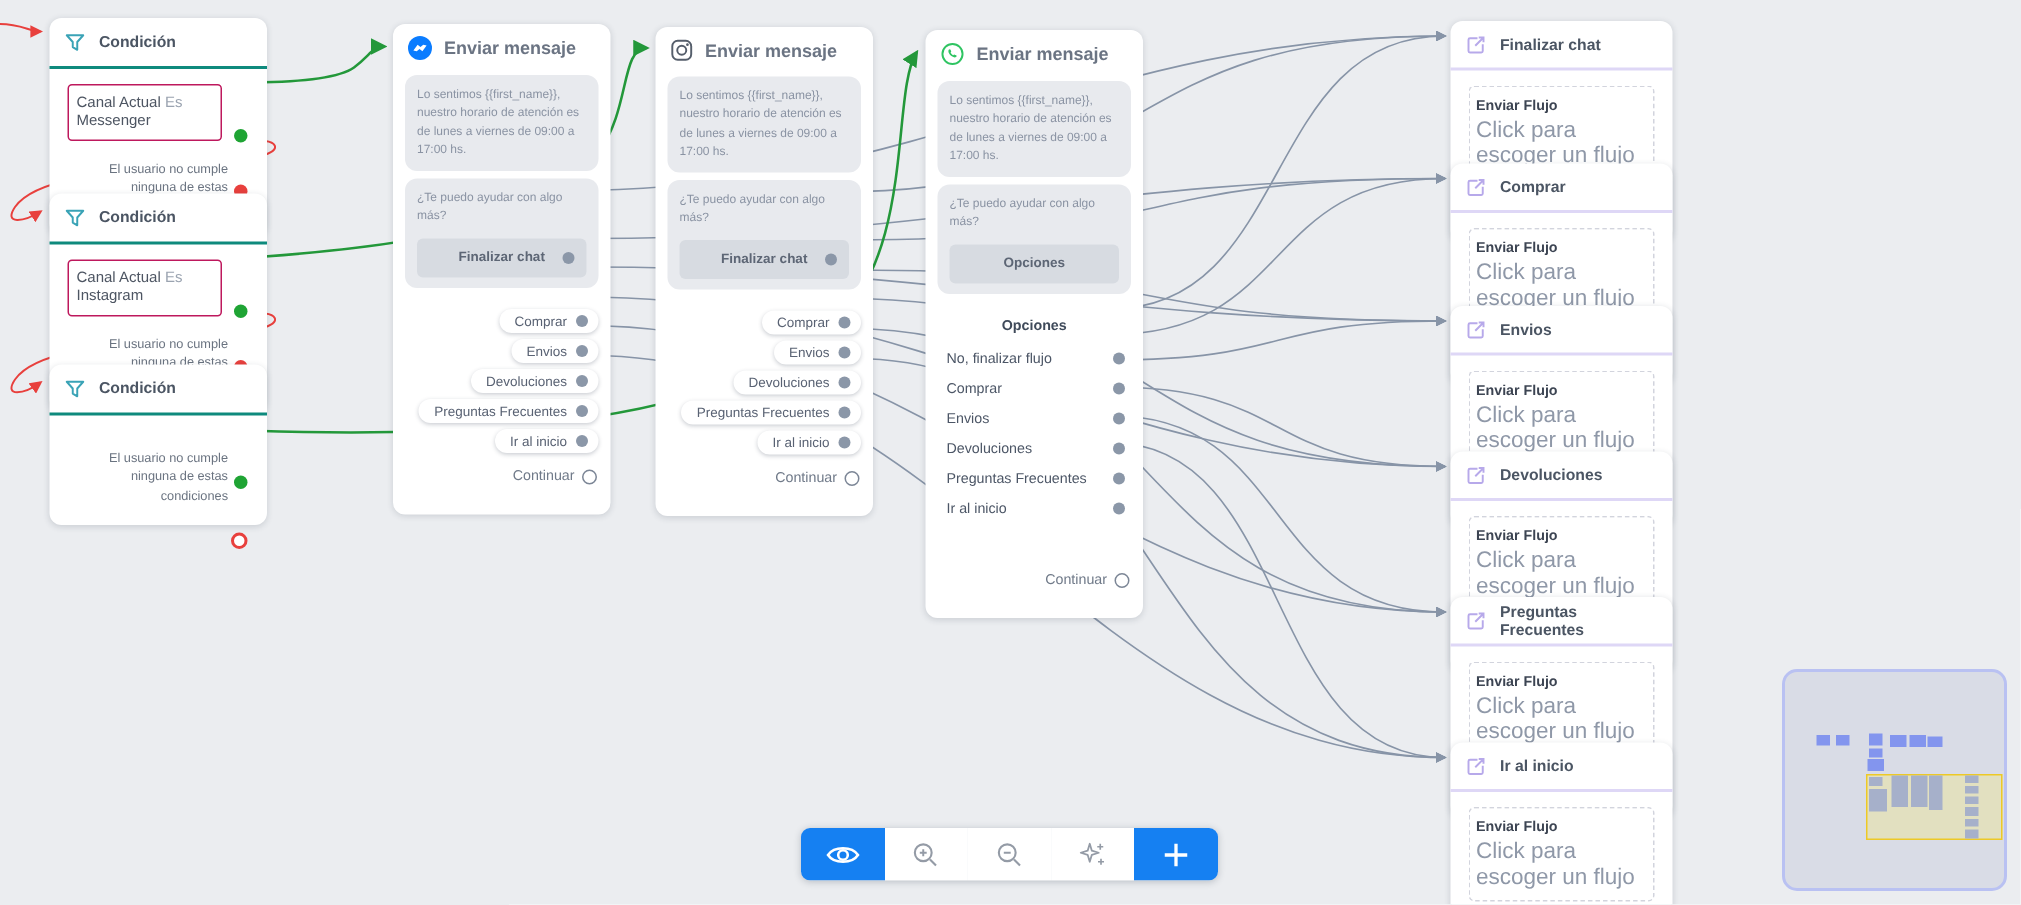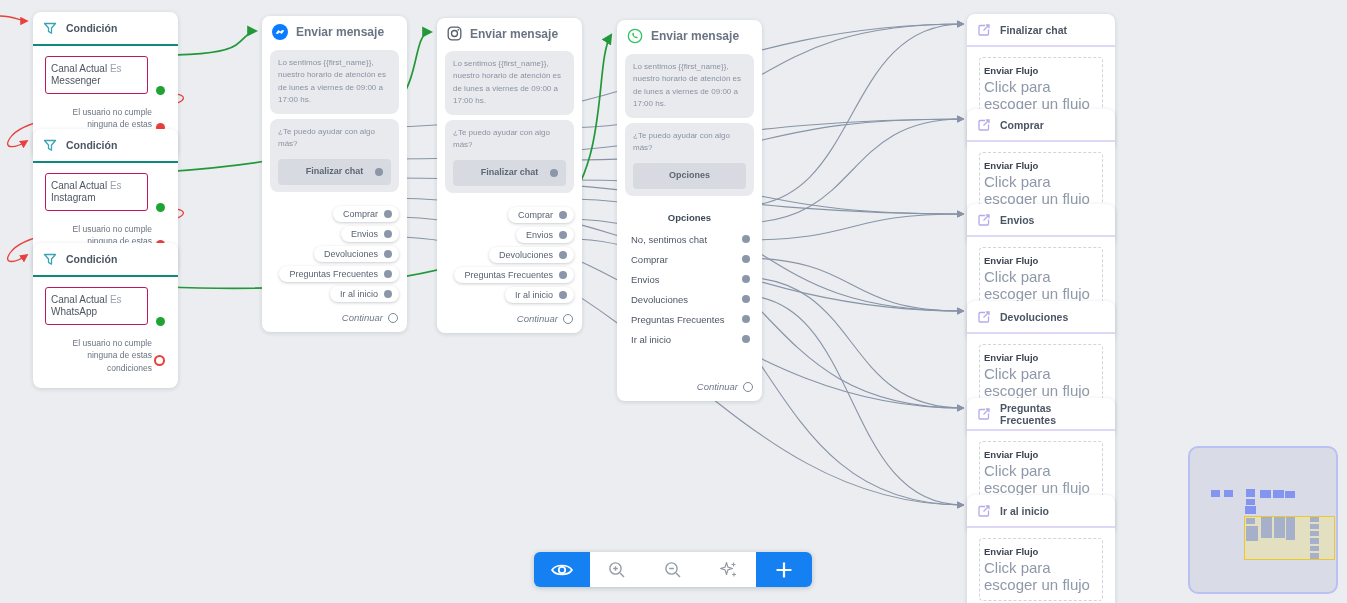--- a/index.html
+++ b/index.html
@@ -24,21 +24,21 @@
   
   .msg-node{width:145px;}
   .msg-header{display:flex;align-items:center;gap:8px;padding:8px 10px 5px;}
   .msg-title{font-size:12px;font-weight:bold;color:#6b7483;}
   .bubble{background:#e8eaee;border-radius:8px;margin:5px 8px 0;padding:7px 8px;font-size:8px;color:#8a93a3;line-height:1.55;}
   .chat-btn{position:relative;background:#d7dbe1;border-radius:4px;margin-top:9px;padding:6px 8px;text-align:center;font-size:9px;color:#5d6675;font-weight:bold;}
   .chat-btn .dot{position:absolute;right:8px;top:50%;margin-top:-4px;width:8px;height:8px;border-radius:50%;background:#8b97a8;}
   .chips{display:flex;flex-direction:column;align-items:flex-end;gap:4px;margin:14px 8px 0;}
   .chip{display:flex;align-items:center;gap:6px;background:#fff;border-radius:10px;box-shadow:0 1px 3px rgba(40,50,70,.25);padding:3px 7px 3px 10px;font-size:9px;color:#596273;}
   .chip .dot,.opt-row .dot{width:8px;height:8px;border-radius:50%;background:#8b97a8;flex:none;}
-  .continue-row{display:flex;justify-content:flex-end;align-items:center;gap:5px;padding:10px 9px 9px;font-size:9.5px;color:#707a89;font-style:italic;}
+  .continue-row{display:flex;justify-content:flex-end;align-items:center;gap:5px;padding:10px 9px 20px;font-size:9.5px;color:#707a89;}
   .continue-row .ring{width:8px;height:8px;border-radius:50%;border:1.5px solid #7c8696;background:#fff;}
   .opt-title{text-align:center;font-size:9.5px;font-weight:bold;color:#3f4a5a;margin:16px 0 6px;}
   .opt-row{display:flex;justify-content:space-between;align-items:center;padding:4.5px 12px 4.5px 14px;font-size:9.5px;color:#4c5666;}
   .continue-row.spaced{margin-top:22px;}
   
   .action-node{width:148px;}
   .action-header{display:flex;align-items:center;gap:9px;padding:5px 10px;height:21px;border-bottom:2px solid #ded7f6;}
   .action-title{font-size:10.5px;font-weight:bold;color:#4b5563;}
   .flow-box{border:1px dashed #d2d4dd;border-radius:4px;margin:10px 12px 0;padding:7px 4px;text-align:left;}
   .flow-title{font-size:9.5px;font-weight:bold;color:#3c4452;}
@@ -130,21 +130,20 @@
       <div class="node cond-node" style="left: 33px; top: 243px;">
         <div class="cond-header">
           <span class="icon" style="display: inline-flex;">
             <svg width="14" height="13" viewBox="0 0 14 13">
               <path d="M1.5 1.5 H12.5 L8.5 6 V11.2 L5.5 9.4 V6 Z" fill="none" stroke="#3aa3b6" stroke-width="1.3" stroke-linejoin="round"></path>
             </svg>
           </span>
           <span class="cond-title">Condición</span>
         </div>
         <div class="cond-body">
-          <div class="rule-box"><span>Canal Actual</span> <span class="dim">Es</span> <span>WhatsApp</span></div>
           <div class="else-text">El usuario no cumple ninguna de estas condiciones</div>
           <span class="port green"></span>
           <span class="port red hollow"></span>
         </div>
       </div>
       <div class="node msg-node" style="left: 262px; top: 16px;">
         <div class="msg-header">
           <span class="icon" style="display: inline-flex;">
             <svg width="16" height="16" viewBox="0 0 16 16">
               <circle cx="8" cy="8" r="8" fill="#0a7cff"></circle>
@@ -238,21 +237,21 @@
           </span>
           <span class="msg-title">Enviar mensaje</span>
         </div>
         <div class="bubble">Lo sentimos {{first_name}}, nuestro horario de atención es de lunes a viernes de 09:00 a 17:00 hs.</div>
         <div class="bubble">
           <div>¿Te puedo ayudar con algo más?</div>
           <div class="chat-btn"><span>Opciones</span></div>
         </div>
         <div class="opt-title">Opciones</div>
         <div class="opt-row">
-          <span>No, sentimos chat</span>
+          <span>No, finalizar flujo</span>
           <span class="dot"></span>
         </div>
         <div class="opt-row">
           <span>Comprar</span>
           <span class="dot"></span>
         </div>
         <div class="opt-row">
           <span>Envios</span>
           <span class="dot"></span>
         </div>

